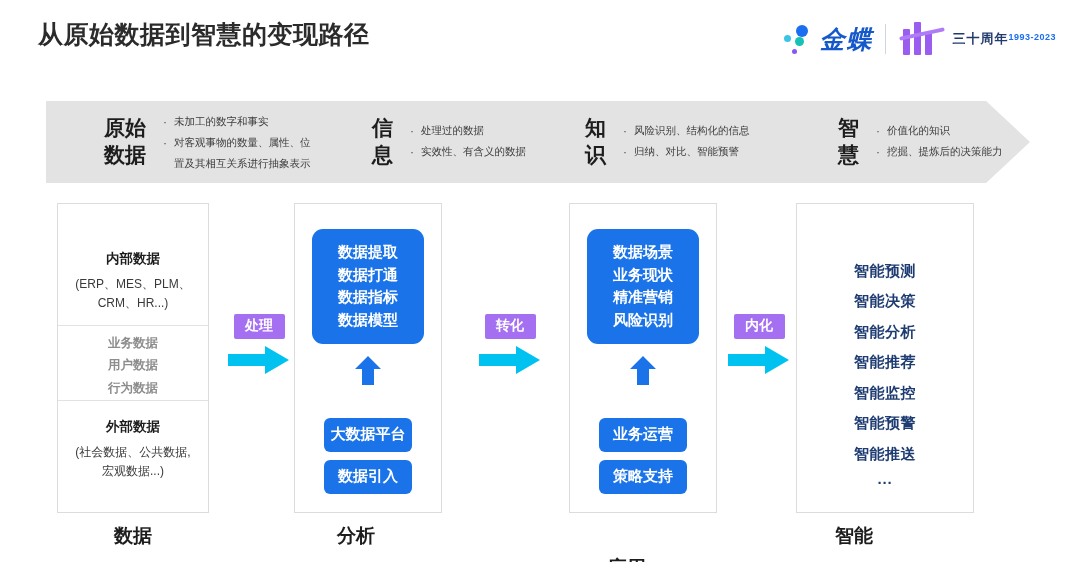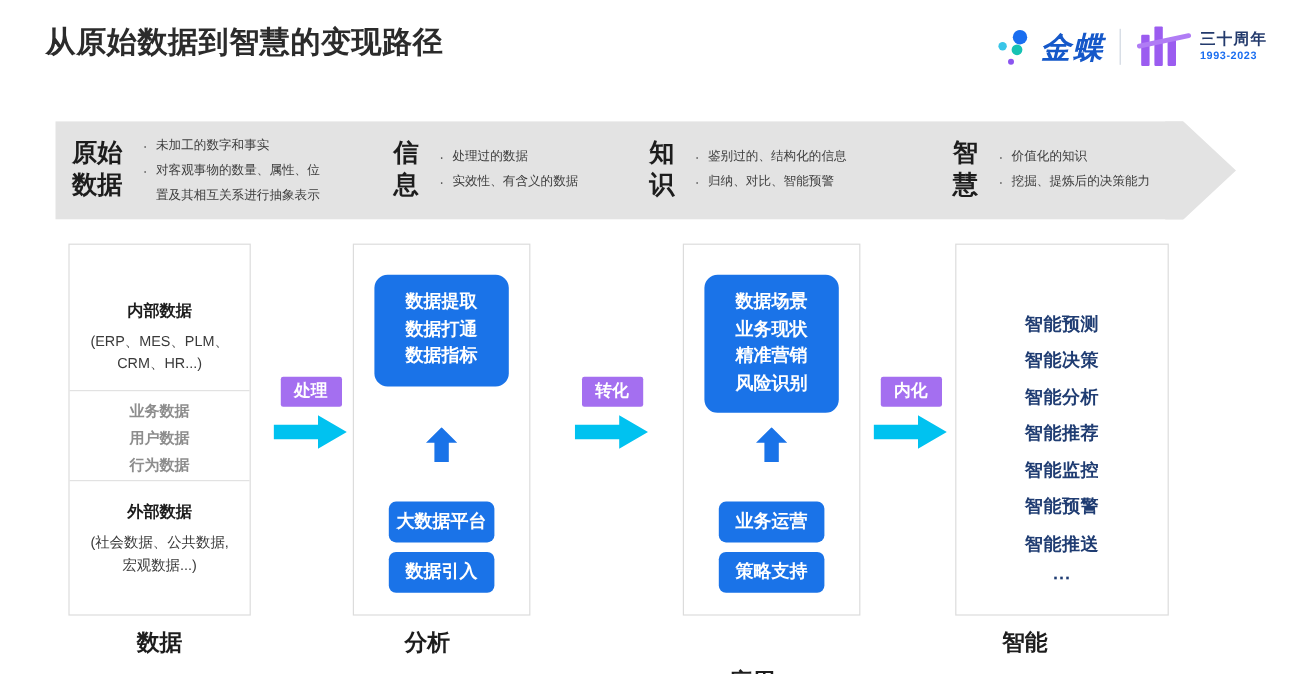--- a/index.html
+++ b/index.html
@@ -34,36 +34,36 @@
   .brand-sep { width: 1px; height: 30px; background: #cfd6e0; margin-right: 13px; }
   .anniv { position: relative; width: 46px; height: 36px; margin-right: 7px; }
   .anniv .bar { position: absolute; bottom: 2px; width: 7px; background: #9b5cf0; border-radius: 1px; }
   .anniv .b1 { left: 4px;  height: 26px; }
   .anniv .b2 { left: 15px; height: 33px; }
   .anniv .b3 { left: 26px; height: 22px; }
   .anniv .slash {
     position: absolute; left: 0px; top: 11px; width: 46px; height: 4px;
     background: #b07cf5; transform: rotate(-12deg); border-radius: 2px;
   }
-  .anniv-txt { display: flex; flex-direction: column; line-height: 1.15; }
+  .anniv-txt { display: flex; flex-direction: row; line-height: 1.15; }
   .anniv-txt .t1 { font-size: 13px; font-weight: bold; color: #233a6c; letter-spacing: 1px; }
   .anniv-txt .t2 { font-size: 9px; font-weight: bold; color: #1a6ef0; letter-spacing: 0.5px; }
 
   
   .banner {
     position: absolute; left: 46px; top: 101px;
     width: 984px; height: 82px;
     background: #e3e3e3;
     -webkit-clip-path: polygon(0 0, 925px 0, 925px -14px, 984px 41px, 925px 96px, 925px 82px, 0 82px);
     clip-path: polygon(0 0, 925px 0, 925px -14px, 984px 41px, 925px 96px, 925px 82px, 0 82px);
   }
   .banner-inner { position: absolute; left: 46px; top: 101px; width: 984px; height: 82px; }
   .stage {
     position: absolute; top: 0; height: 82px;
-    display: flex; align-items: center;
+    display: flex; align-items: center; margin-left: 44px;
   }
   .stage-name {
     font-size: 21px; font-weight: bold; color: #1d1d1d;
     line-height: 1.28; white-space: nowrap; margin-right: 10px;
   }
   .stage-bullets { display: flex; flex-direction: column; justify-content: center; }
   .bl { display: flex; align-items: flex-start; line-height: 1.72; }
   .bl .dot { color: #4a4a4a; font-size: 12px; width: 18px; flex: none; text-align: center; }
   .bl .tx { font-size: 10.5px; color: #3d3d3d; white-space: nowrap; }
   .stage-3line .bl .tx { line-height: 1.72; }
@@ -224,21 +224,21 @@
     </div>
 
     <div class="stage s3">
       <div class="stage-name" id="sn2">
           <div>知</div>
           <div>识</div>
         </div>
       <div class="stage-bullets" id="sb2">
           <div class="bl">
             <span class="dot">·</span>
-            <span class="tx">鉴别过的、结构化的信息</span>
+            <span class="tx">风险识别、结构化的信息</span>
           </div>
           <div class="bl">
             <span class="dot">·</span>
             <span class="tx">归纳、对比、智能预警</span>
           </div>
         </div>
     </div>
 
     <div class="stage s4">
       <div class="stage-name" id="sn3">
@@ -289,20 +289,21 @@
     <svg class="conn-arrow" width="62" height="30" viewBox="0 0 62 30">
       <polygon points="0,9 37,9 37,1 61,15 37,29 37,21 0,21" fill="#00c2f0"></polygon>
     </svg>
   </div>
 
   <div class="card c2">
     <div class="bigbox" id="box2">
         <div>数据提取</div>
         <div>数据打通</div>
         <div>数据指标</div>
+        <div>数据模型</div>
       </div>
     <svg class="uparrow" width="28" height="30" viewBox="0 0 28 30">
       <polygon points="14,0 27,13 20,13 20,29 8,29 8,13 1,13" fill="#1a73e8"></polygon>
     </svg>
     <div class="pill pill-a">大数据平台</div>
     <div class="pill pill-b">数据引入</div>
   </div>
   <div class="col-title t2p">分析</div>
 
   <div class="conn k2">

